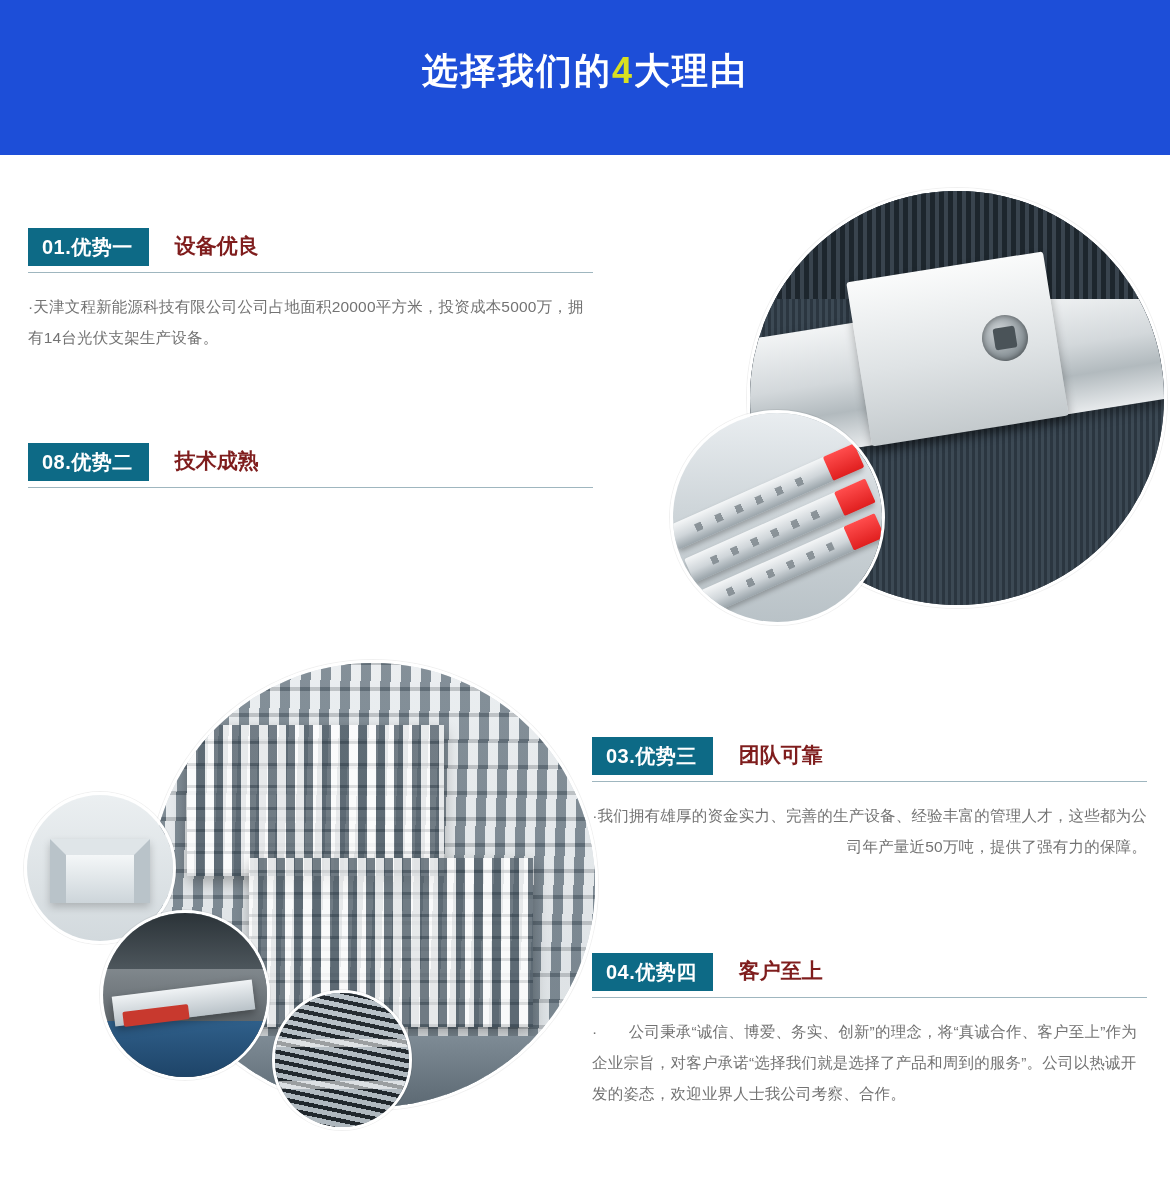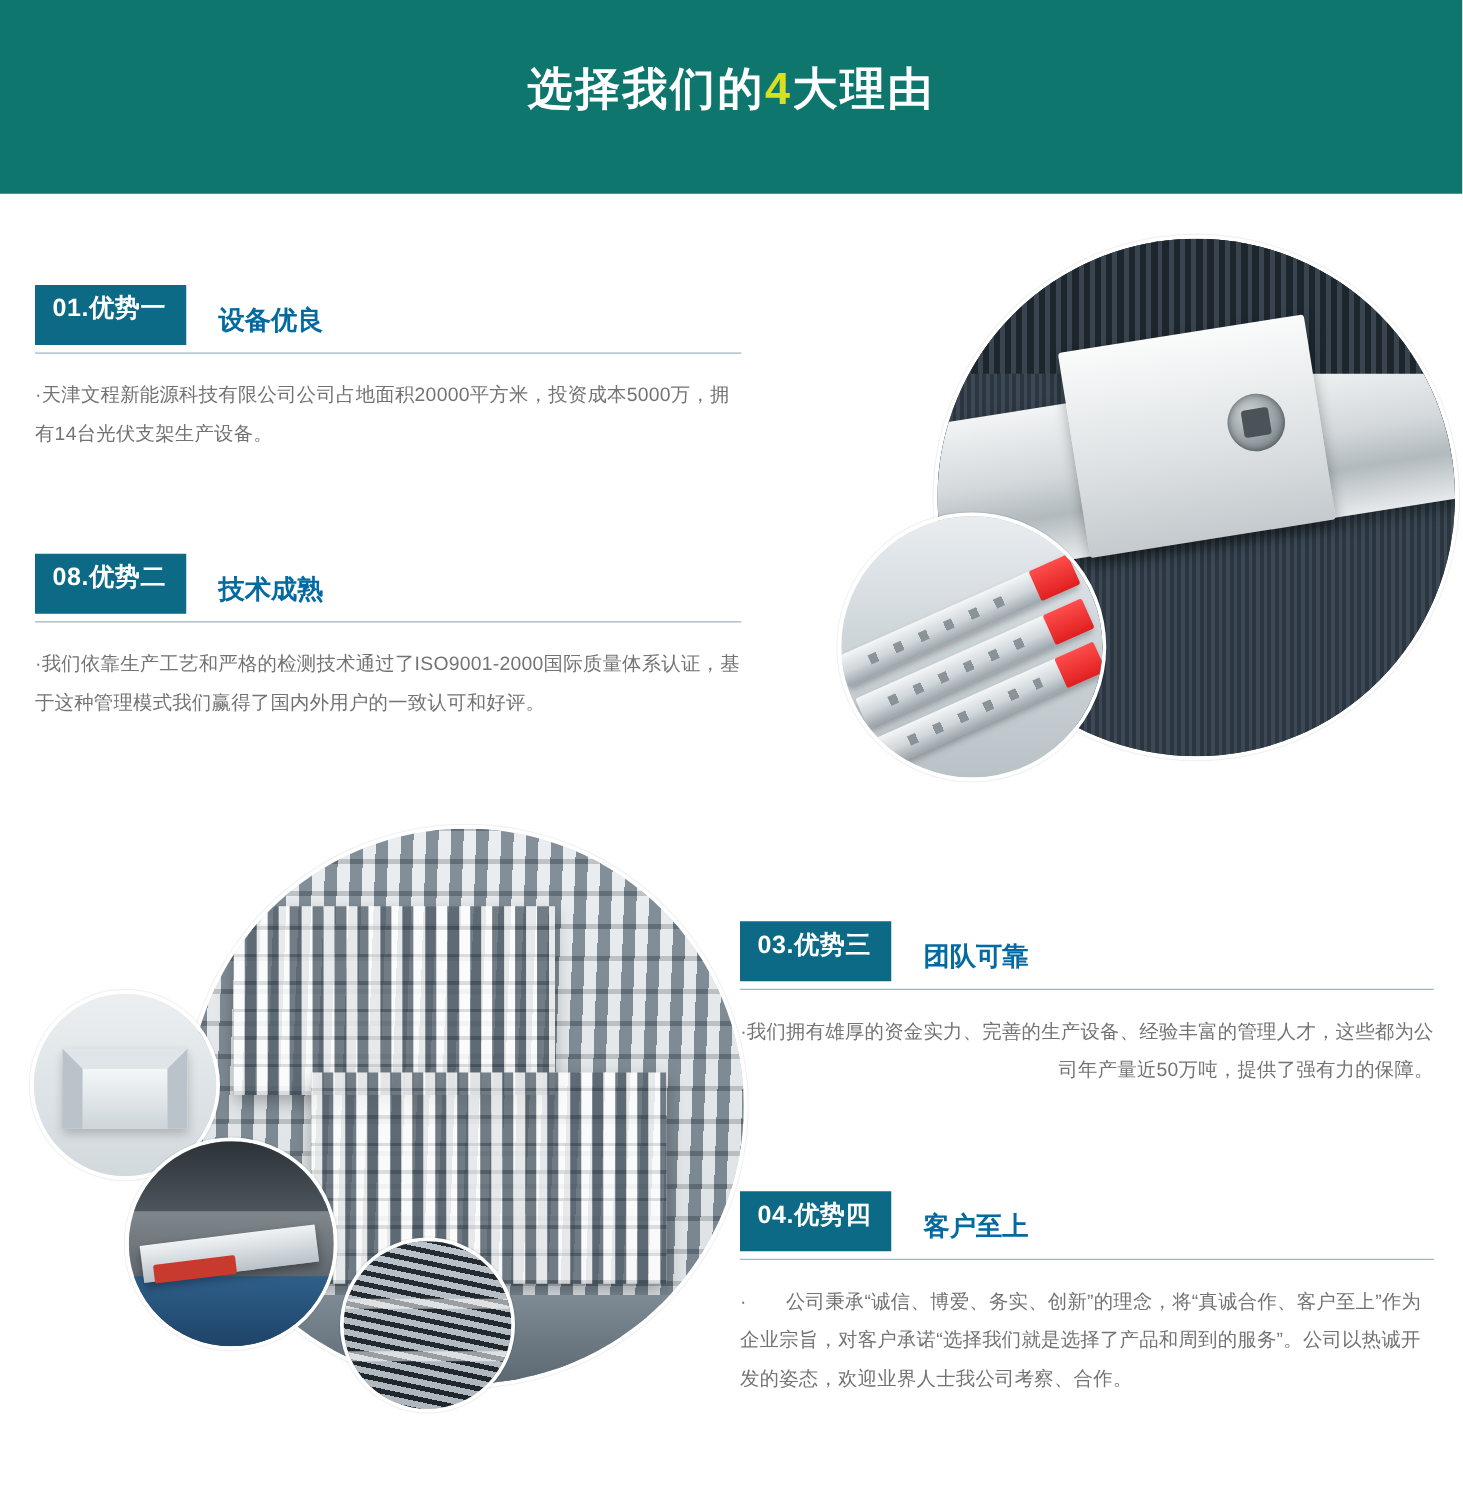--- a/index.html
+++ b/index.html
@@ -11,21 +11,21 @@
     font-family: "Liberation Sans", "DejaVu Sans", sans-serif;
     color: #333;
     position: relative;
     overflow: hidden;
   }
 
   
   .header {
     width: 1170px;
     height: 155px;
-    background: #0f766e;
+    background: #1d4ed8;
     display: flex;
     flex-direction: column;
     align-items: center;
     justify-content: center;
   }
   .header-title {
     font-size: 36px;
     font-weight: bold;
     color: #ffffff;
     letter-spacing: 2px;
@@ -46,29 +46,29 @@
   .item-head {
     display: flex;
     align-items: flex-end;
     position: relative;
   }
   .badge {
     background: #0d6a86;
     color: #ffffff;
     font-size: 20px;
     font-weight: bold;
-    padding: 9px 16px 19px 14px;
+    padding: 9px 16px 9px 14px;
     line-height: 1;
     white-space: nowrap;
     letter-spacing: 0.5px;
   }
   .item-title {
     font-size: 21px;
     font-weight: bold;
-    color: #0369a1;
+    color: #7f1d1d;
     margin-left: 26px;
     padding-bottom: 6px;
     white-space: nowrap;
   }
   .rule {
     border-bottom: 1px solid #9fb6bf;
     margin-top: 6px;
   }
   .body-text {
     font-size: 15.5px;
@@ -275,21 +275,20 @@
   <div class="rule"></div>
   <div class="body-text">·天津文程新能源科技有限公司公司占地面积20000平方米，投资成本5000万，拥有14台光伏支架生产设备。</div>
 </div>
 
 <div class="section" style="left:28px; top:443px; width:565px;">
   <div class="item-head">
     <div class="badge">08.优势二</div>
     <div class="item-title">技术成熟</div>
   </div>
   <div class="rule"></div>
-  <div class="body-text">·我们依靠生产工艺和严格的检测技术通过了ISO9001-2000国际质量体系认证，基于这种管理模式我们赢得了国内外用户的一致认可和好评。</div>
 </div>
 
 <div class="section" style="left:592px; top:737px; width:555px;text-align:right;">
   <div class="item-head">
     <div class="badge">03.优势三</div>
     <div class="item-title">团队可靠</div>
   </div>
   <div class="rule"></div>
   <div class="body-text">·我们拥有雄厚的资金实力、完善的生产设备、经验丰富的管理人才，这些都为公司年产量近50万吨，提供了强有力的保障。</div>
 </div>

